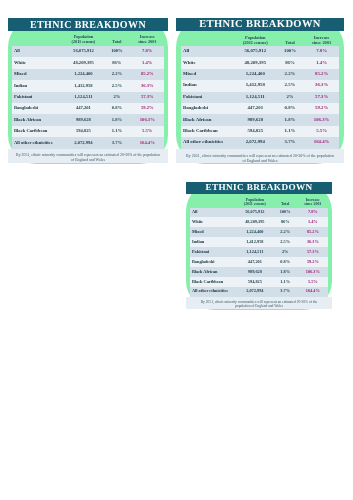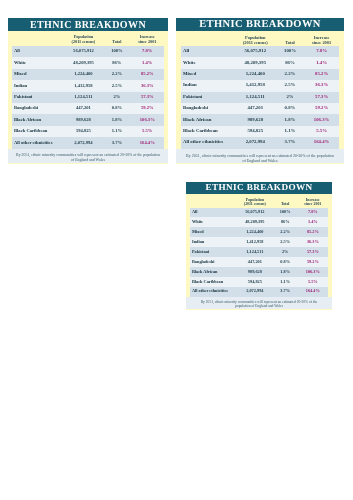--- a/index.html
+++ b/index.html
@@ -10,22 +10,23 @@
   body {
     width: 353px;
     height: 500px;
     position: relative;
     overflow: hidden;
     font-family: "Liberation Serif", serif;
   }
 
   .infographic {
     position: absolute;
-    background: #fef9c3;
+    background: #86efac;
     box-sizing: border-box;
+    border-radius: 29px;
   }
 
   .ib-header {
     background: #175e72;
     color: #ffffff;
     text-align: center;
     font-family: "Liberation Serif", serif;
     font-weight: bold;
     letter-spacing: 0.4px;
     line-height: 1;

